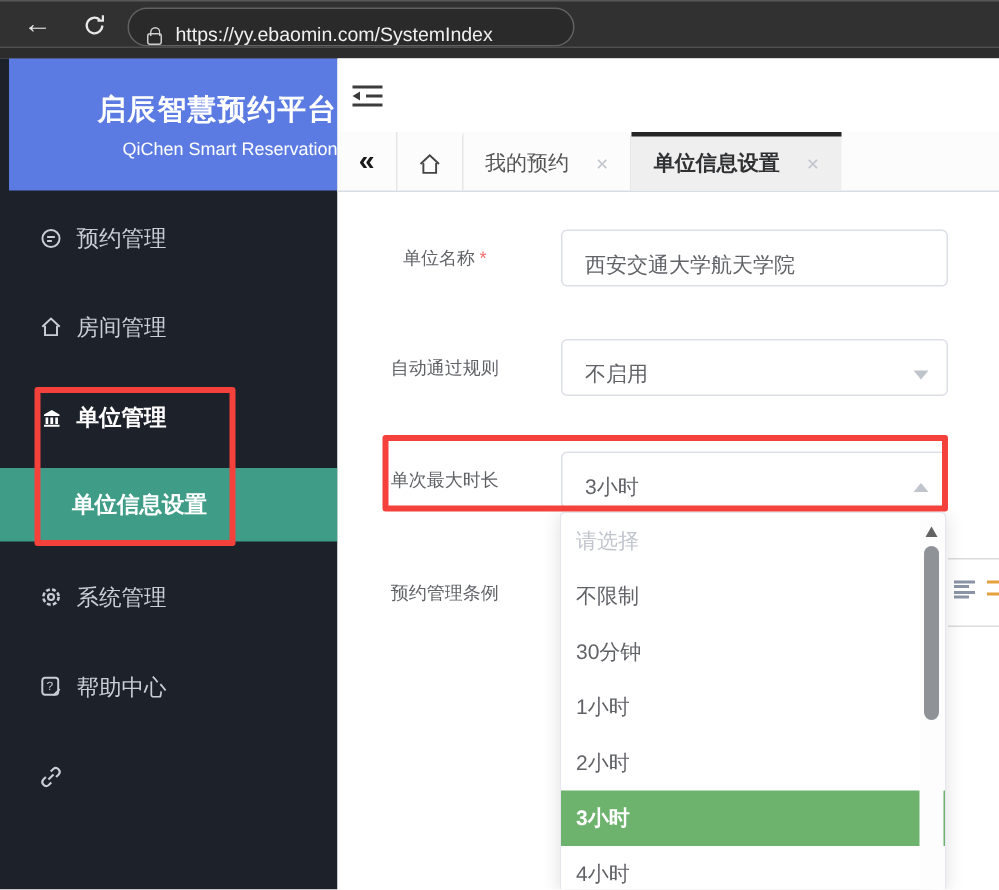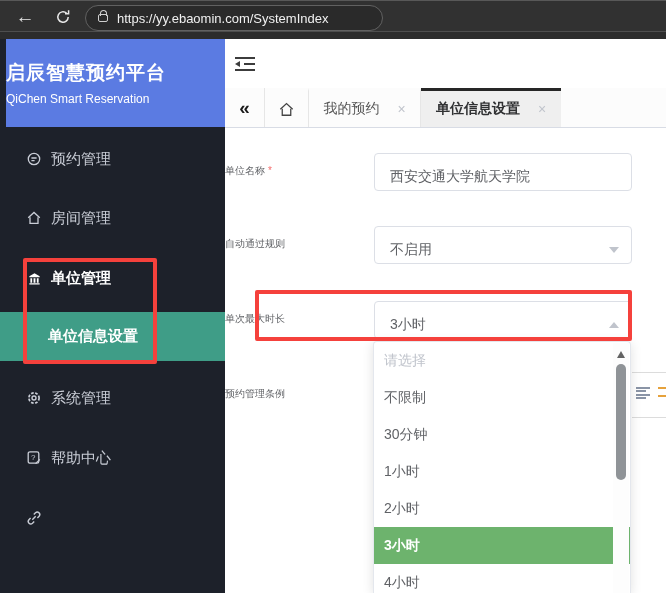--- a/index.html
+++ b/index.html
@@ -11,32 +11,32 @@
   .browser-bar { position:absolute; left:0; top:0; width:666px; height:39px;
     background:#313131; border-top:1px solid #585858; }
   .browser-bar .bottom-strip { position:absolute; left:0; right:0; bottom:0; height:8px;
     background:#2c2c2c; border-top:1px solid #4e4e4e; }
   .nav-btn { position:absolute; top:2px; height:28px; display:flex; align-items:center;
     justify-content:center; color:#e8e8e8; cursor:pointer; }
   .back-btn { left:10px; width:30px; font-size:19px; }
   .refresh-btn { left:48px; width:30px; }
   .url-pill { position:absolute; left:85px; top:4px; width:298px; height:26px;
     background:#2a2a2a; border:1px solid #616161; border-radius:13px;
-    display:flex; align-items:center; padding:0 12px; }
+    display:flex; align-items:flex-end; padding:0 12px; }
   .lock { width:10px; height:8px; border:1.4px solid #cfcfcf; border-radius:2px;
     position:relative; margin-right:9px; flex:none; }
   .lock::before { content:""; position:absolute; top:-5px; left:1px; width:5px; height:5px;
     border:1.4px solid #cfcfcf; border-bottom:none; border-radius:4px 4px 0 0; }
   .url-text { color:#f0f0f0; font-size:13px; white-space:nowrap; }
 
   
   .sidebar { position:absolute; left:0; top:39px; width:225px; height:554px;
     background:#1d212a; }
   .brand { position:absolute; left:6px; top:0; width:219px; height:88px;
-    background:#5b7be2; color:#fff; text-align:left;
+    background:#5b7be2; color:#fff; text-align:right;
     display:flex; flex-direction:column; justify-content:center; gap:6px; }
   .brand-title { font-size:19px; font-weight:bold; letter-spacing:1px; }
   .brand-sub { font-size:12px; }
   .menu-item { position:absolute; left:0; width:225px; height:24px; display:flex;
     align-items:center; color:#c9cdd6; font-size:15px; cursor:pointer; }
   .menu-item .mi-icon { width:16px; height:16px; margin-left:26px; margin-right:9px;
     display:flex; align-items:center; justify-content:center; flex:none; }
   .menu-item.bold { color:#fff; font-weight:bold; }
   .submenu-item { position:absolute; left:0; top:273px; width:225px; height:49px;
     background:#3f9d87; color:#fff; font-weight:bold; font-size:15px;
@@ -66,22 +66,22 @@
   .tab { display:flex; align-items:center; justify-content:center; gap:18px;
     border-right:1px solid #e6e6e6; border-top:3px solid transparent;
     font-size:14px; color:#555; cursor:pointer; }
   .tab-home { width:44px; color:#444; }
   .tab-mine { width:112px; }
   .tab-active { width:140px; background:#efefef; border-top:3px solid #262626;
     color:#303133; font-weight:bold; border-right:none; }
   .tab .close { font-size:14px; color:#c0c4cc; font-weight:normal; cursor:pointer; }
 
   
-  .form-label { position:absolute; left:0; width:143px; text-align:left;
-    font-size:10px; color:#606266; }
+  .form-label { position:absolute; left:0; width:143px; text-align:center;
+    font-size:12px; color:#606266; }
   .req { color:#f56c6c; margin-left:3px; }
   .field-box { position:absolute; left:149px; width:258px; height:38px; background:#fff;
     border:1px solid #dcdfe6; border-radius:4px; display:flex; align-items:center;
     padding:10px 30px 0 15px; font-size:14px; color:#606266; cursor:pointer; }
   .caret { position:absolute; right:12px; width:0; height:0; }
   .caret-down { border-left:5px solid transparent; border-right:5px solid transparent;
     border-top:6px solid #c0c4cc; }
   .caret-up { border-left:5px solid transparent; border-right:5px solid transparent;
     border-bottom:6px solid #c0c4cc; }
   .anno-form { left:30px; top:251px; width:377px; height:51px; }

